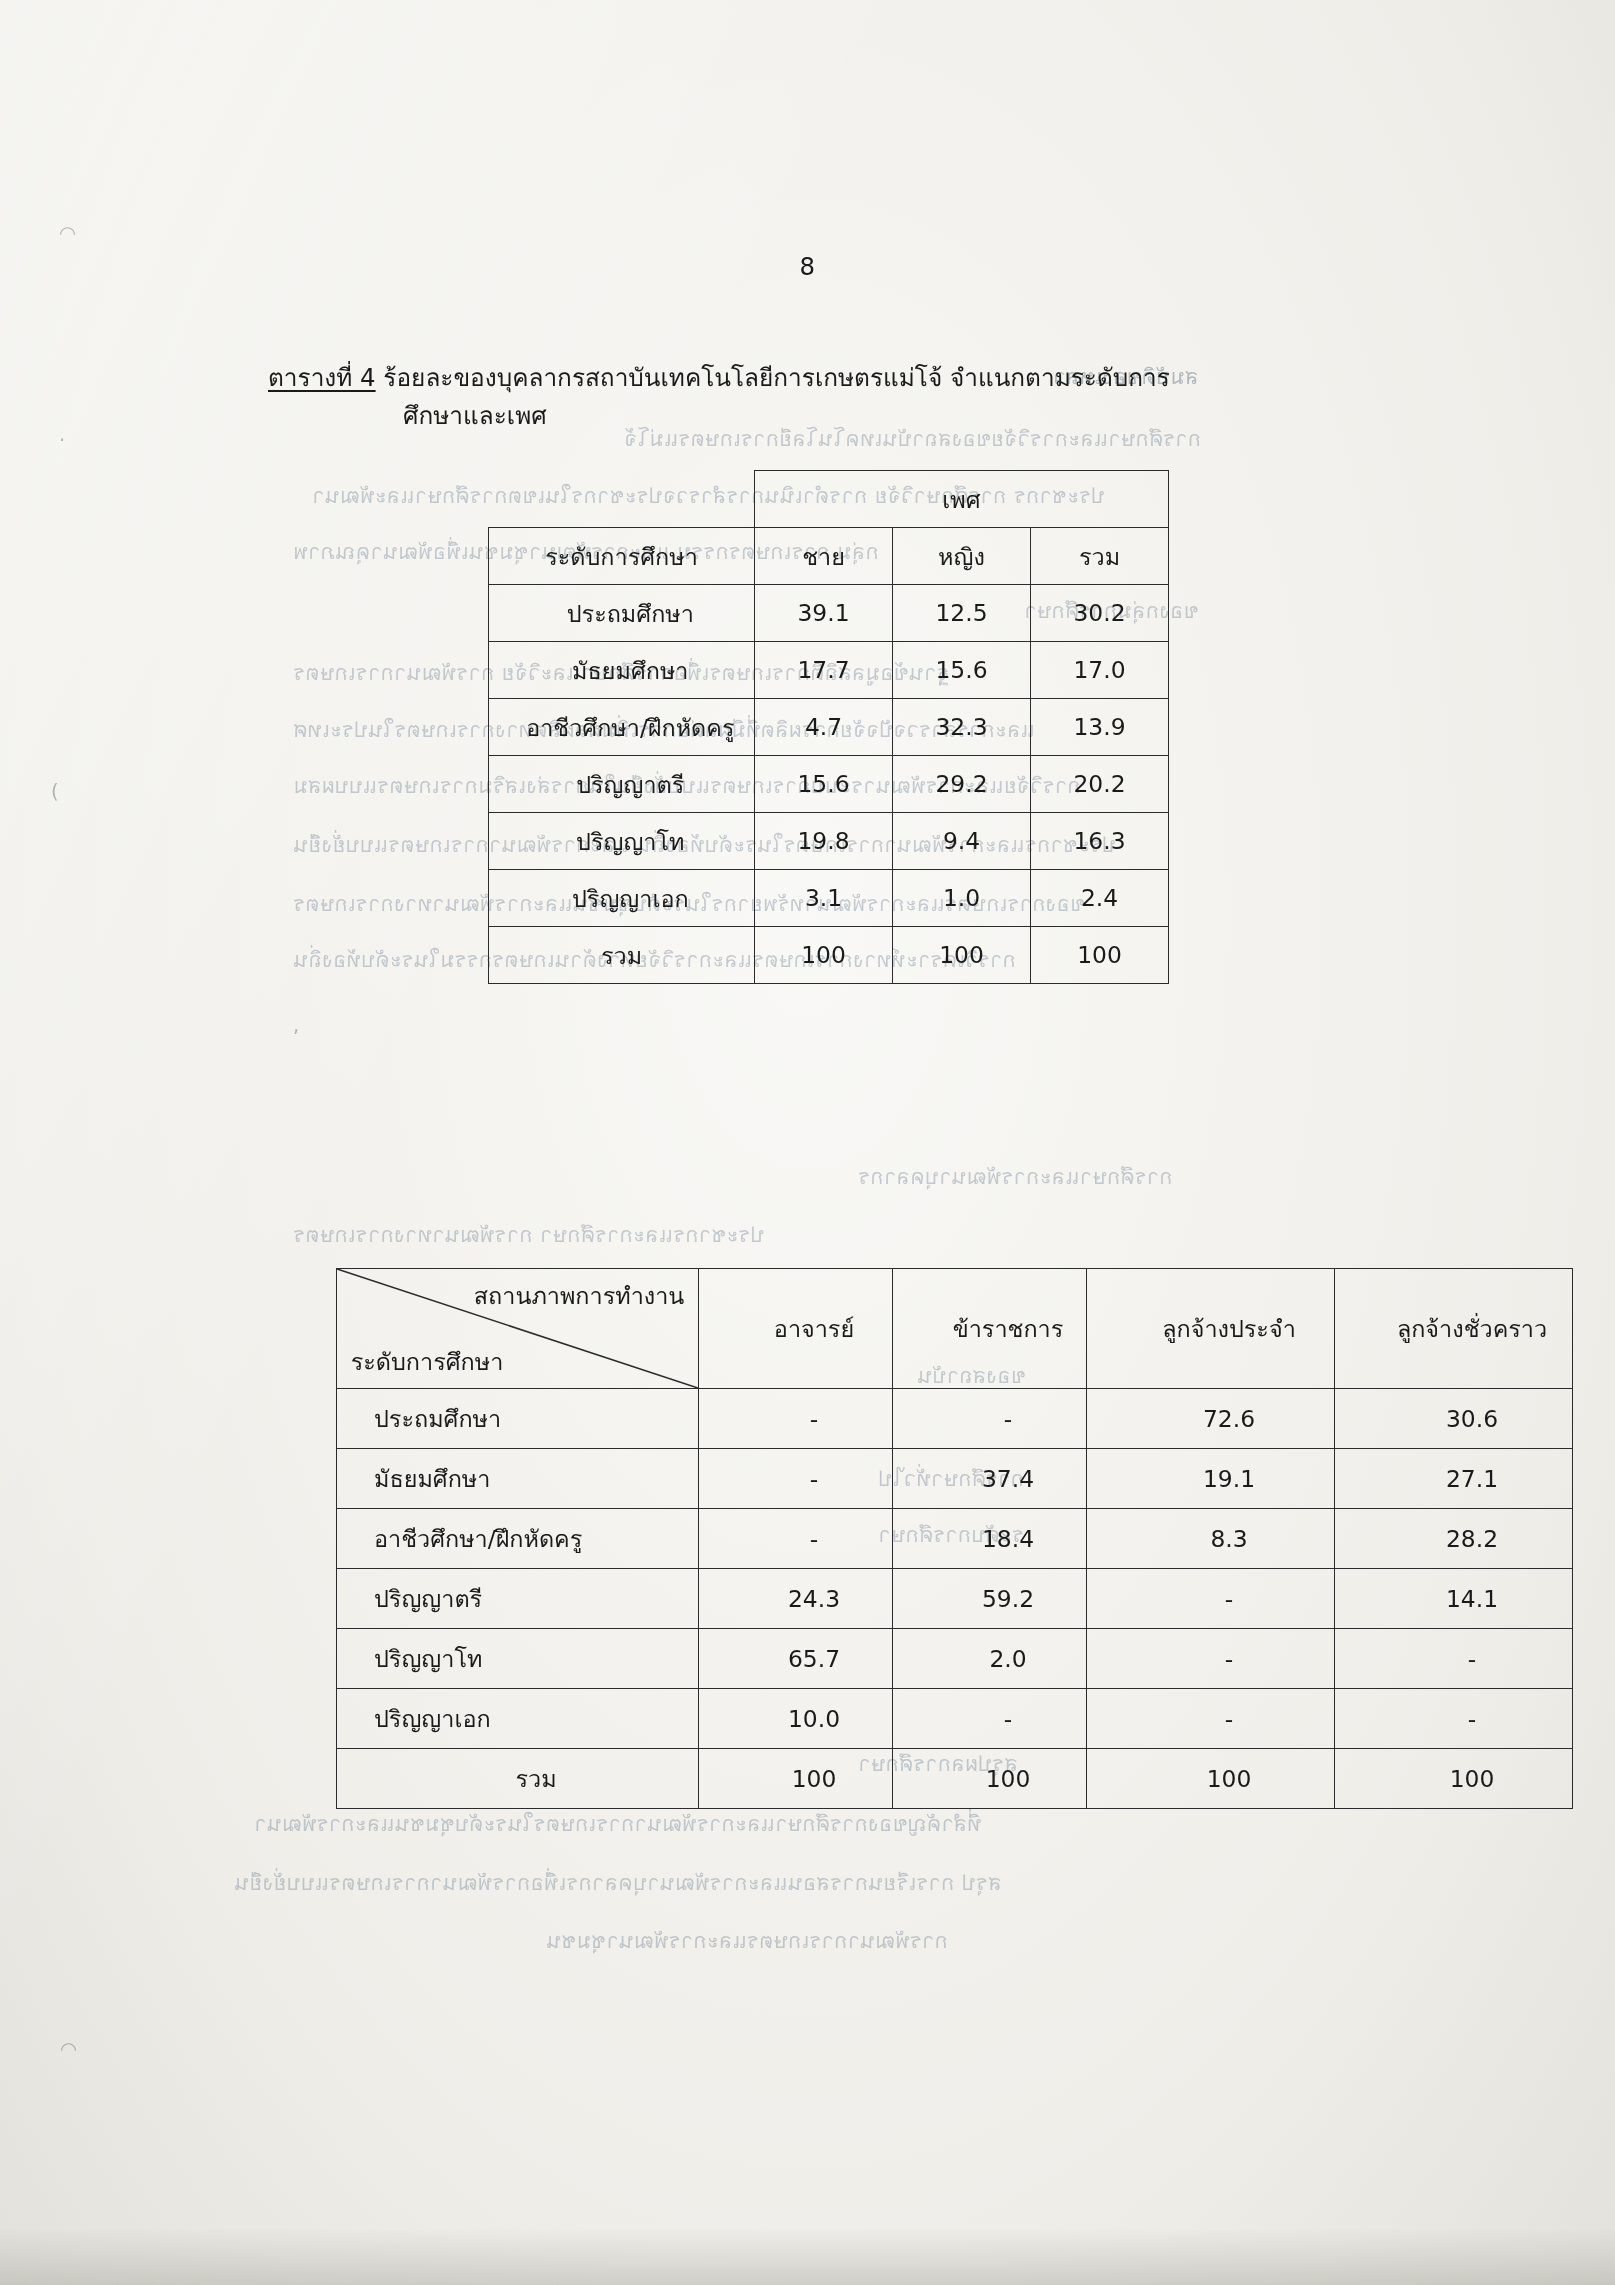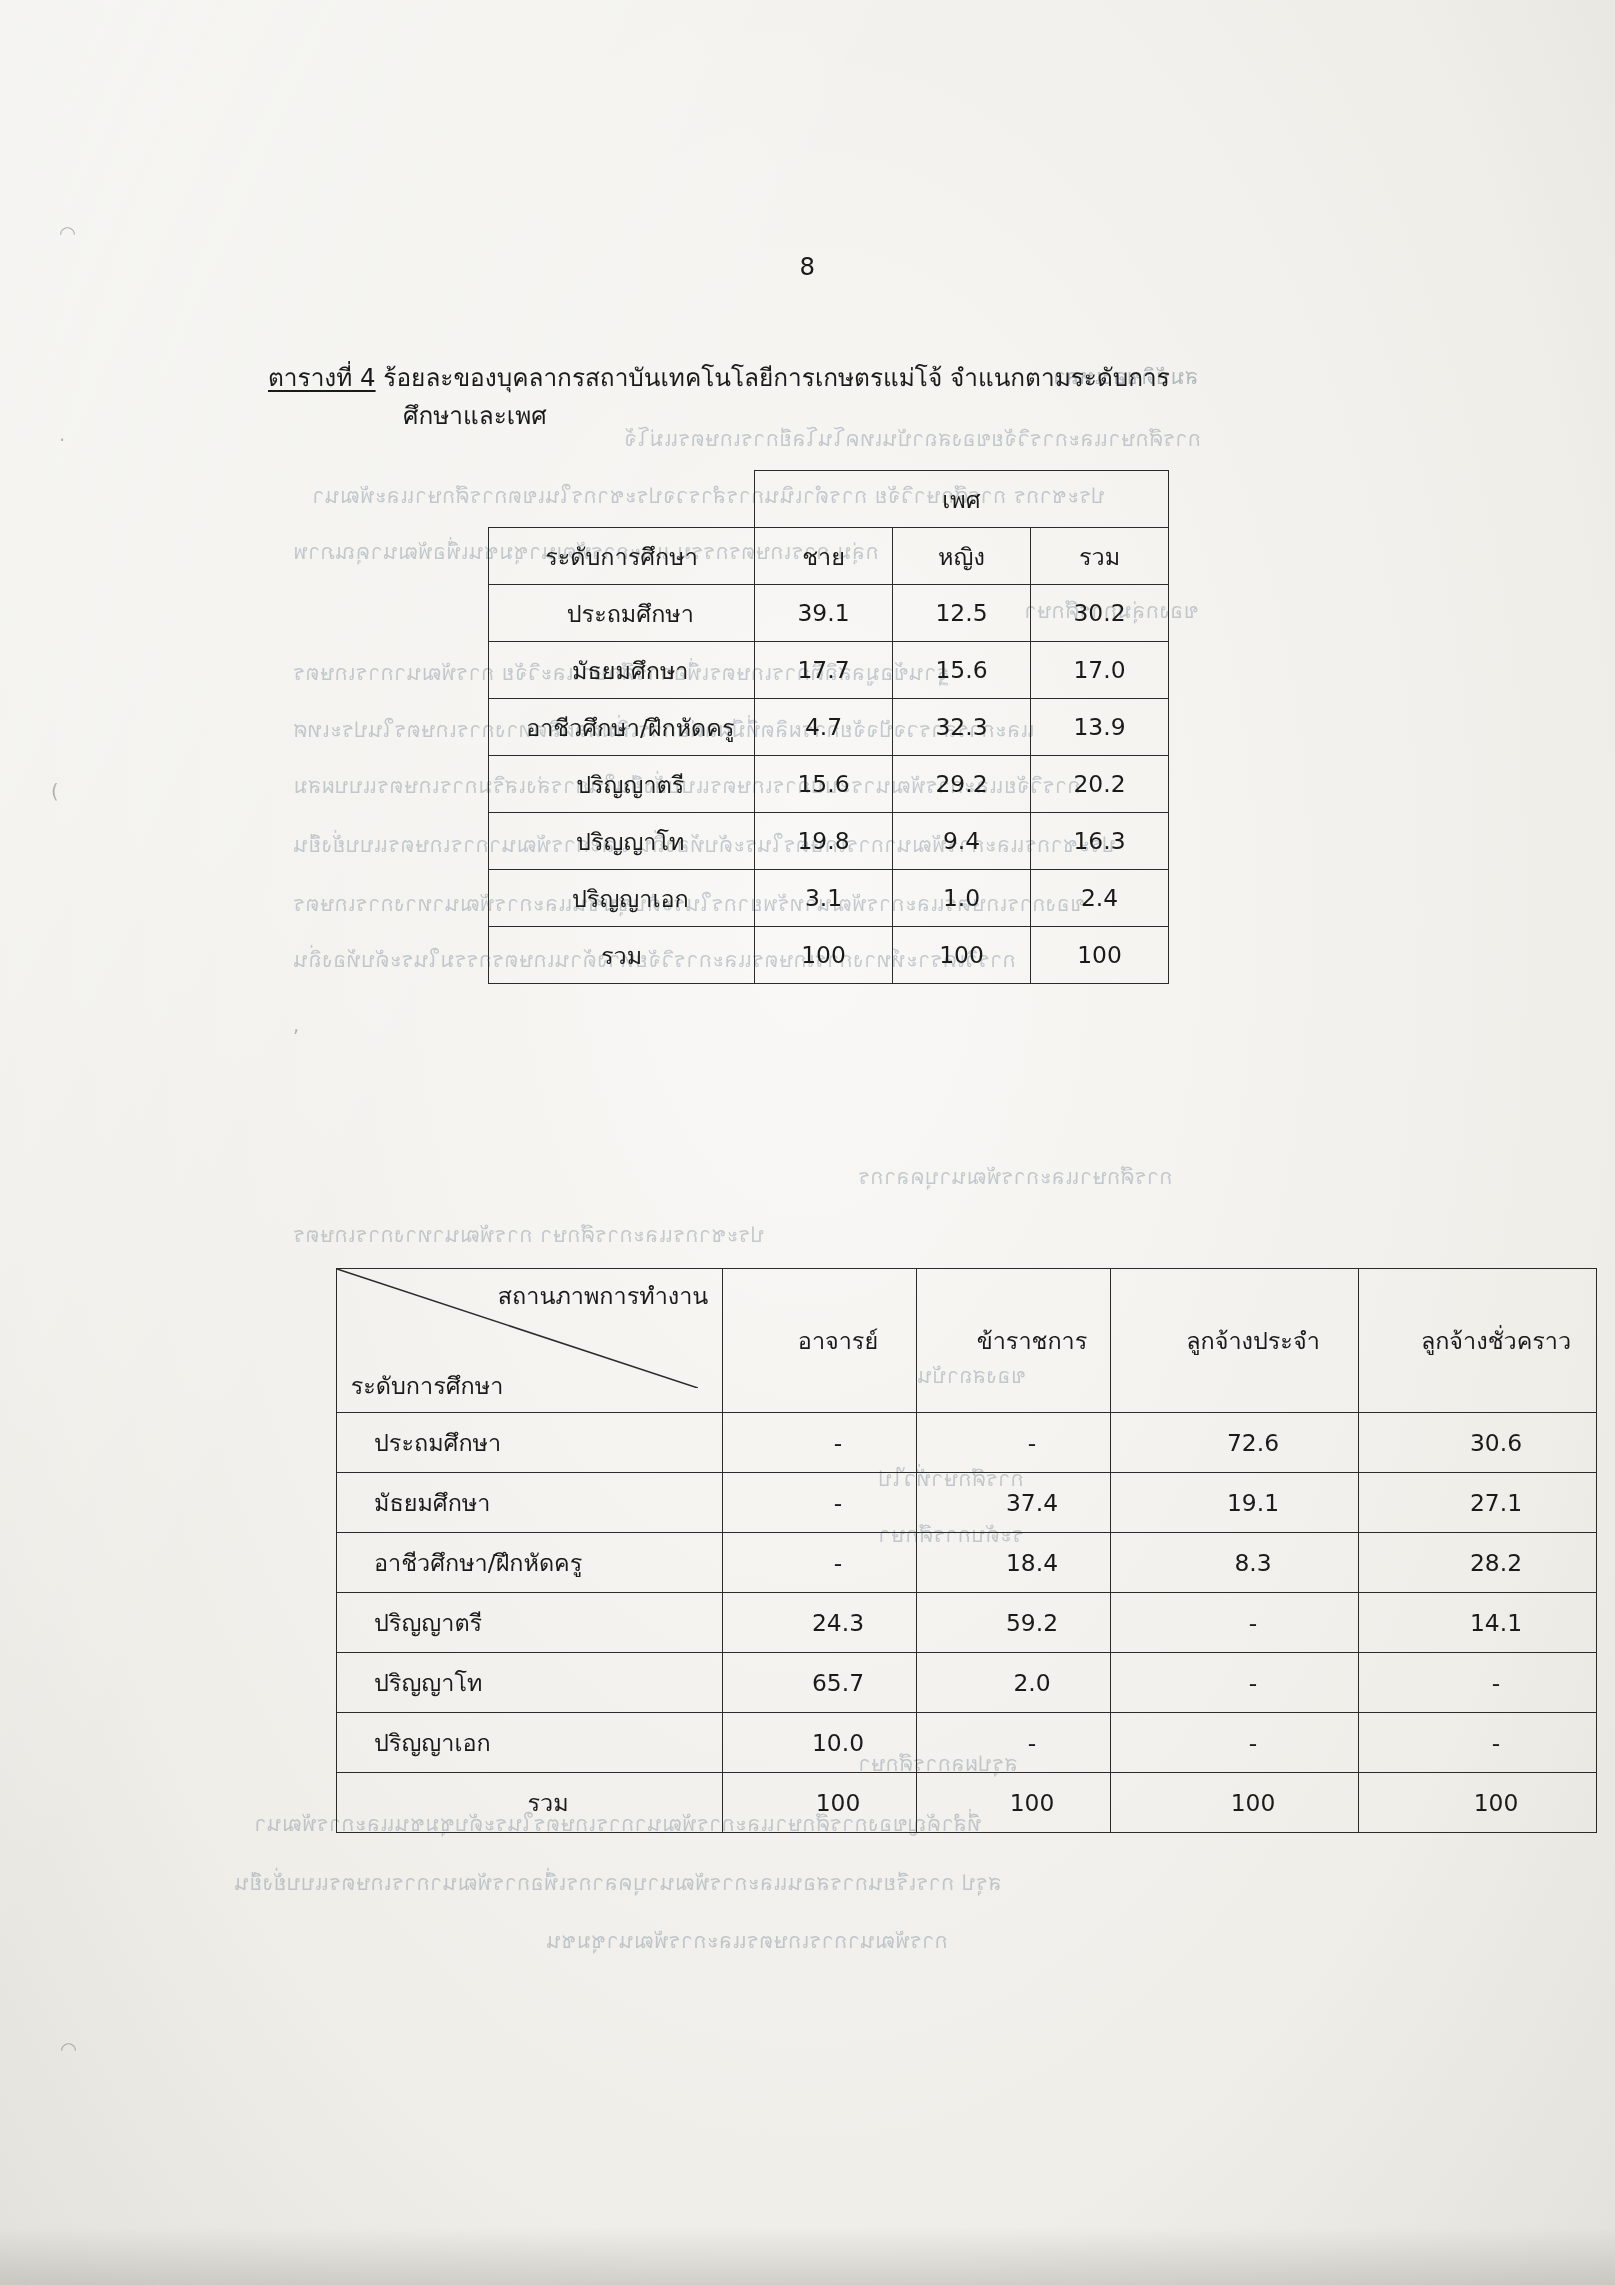--- a/index.html
+++ b/index.html
@@ -89,21 +89,21 @@
   #table5 { top: 1268px; left: 336px; }
   #table5 td { height: 59px; padding-left: 37px; }
   #table5 .c-lvl { width: 361px; }
   #table5 .c-col { width: 156px; }
   #table5 .c-col-w { width: 210px; }
   #table5 .c-col-w2 { width: 200px; }
 
   .corner {
     position: relative;
     height: 119px !important;
-    padding: 12px !important;
+    padding: 0 !important;
   }
   .corner .slash {
     position: absolute;
     inset: 0;
     overflow: hidden;
   }
   .corner .slash svg { display: block; }
   .corner .t {
     position: absolute;
     top: 7.8px;

